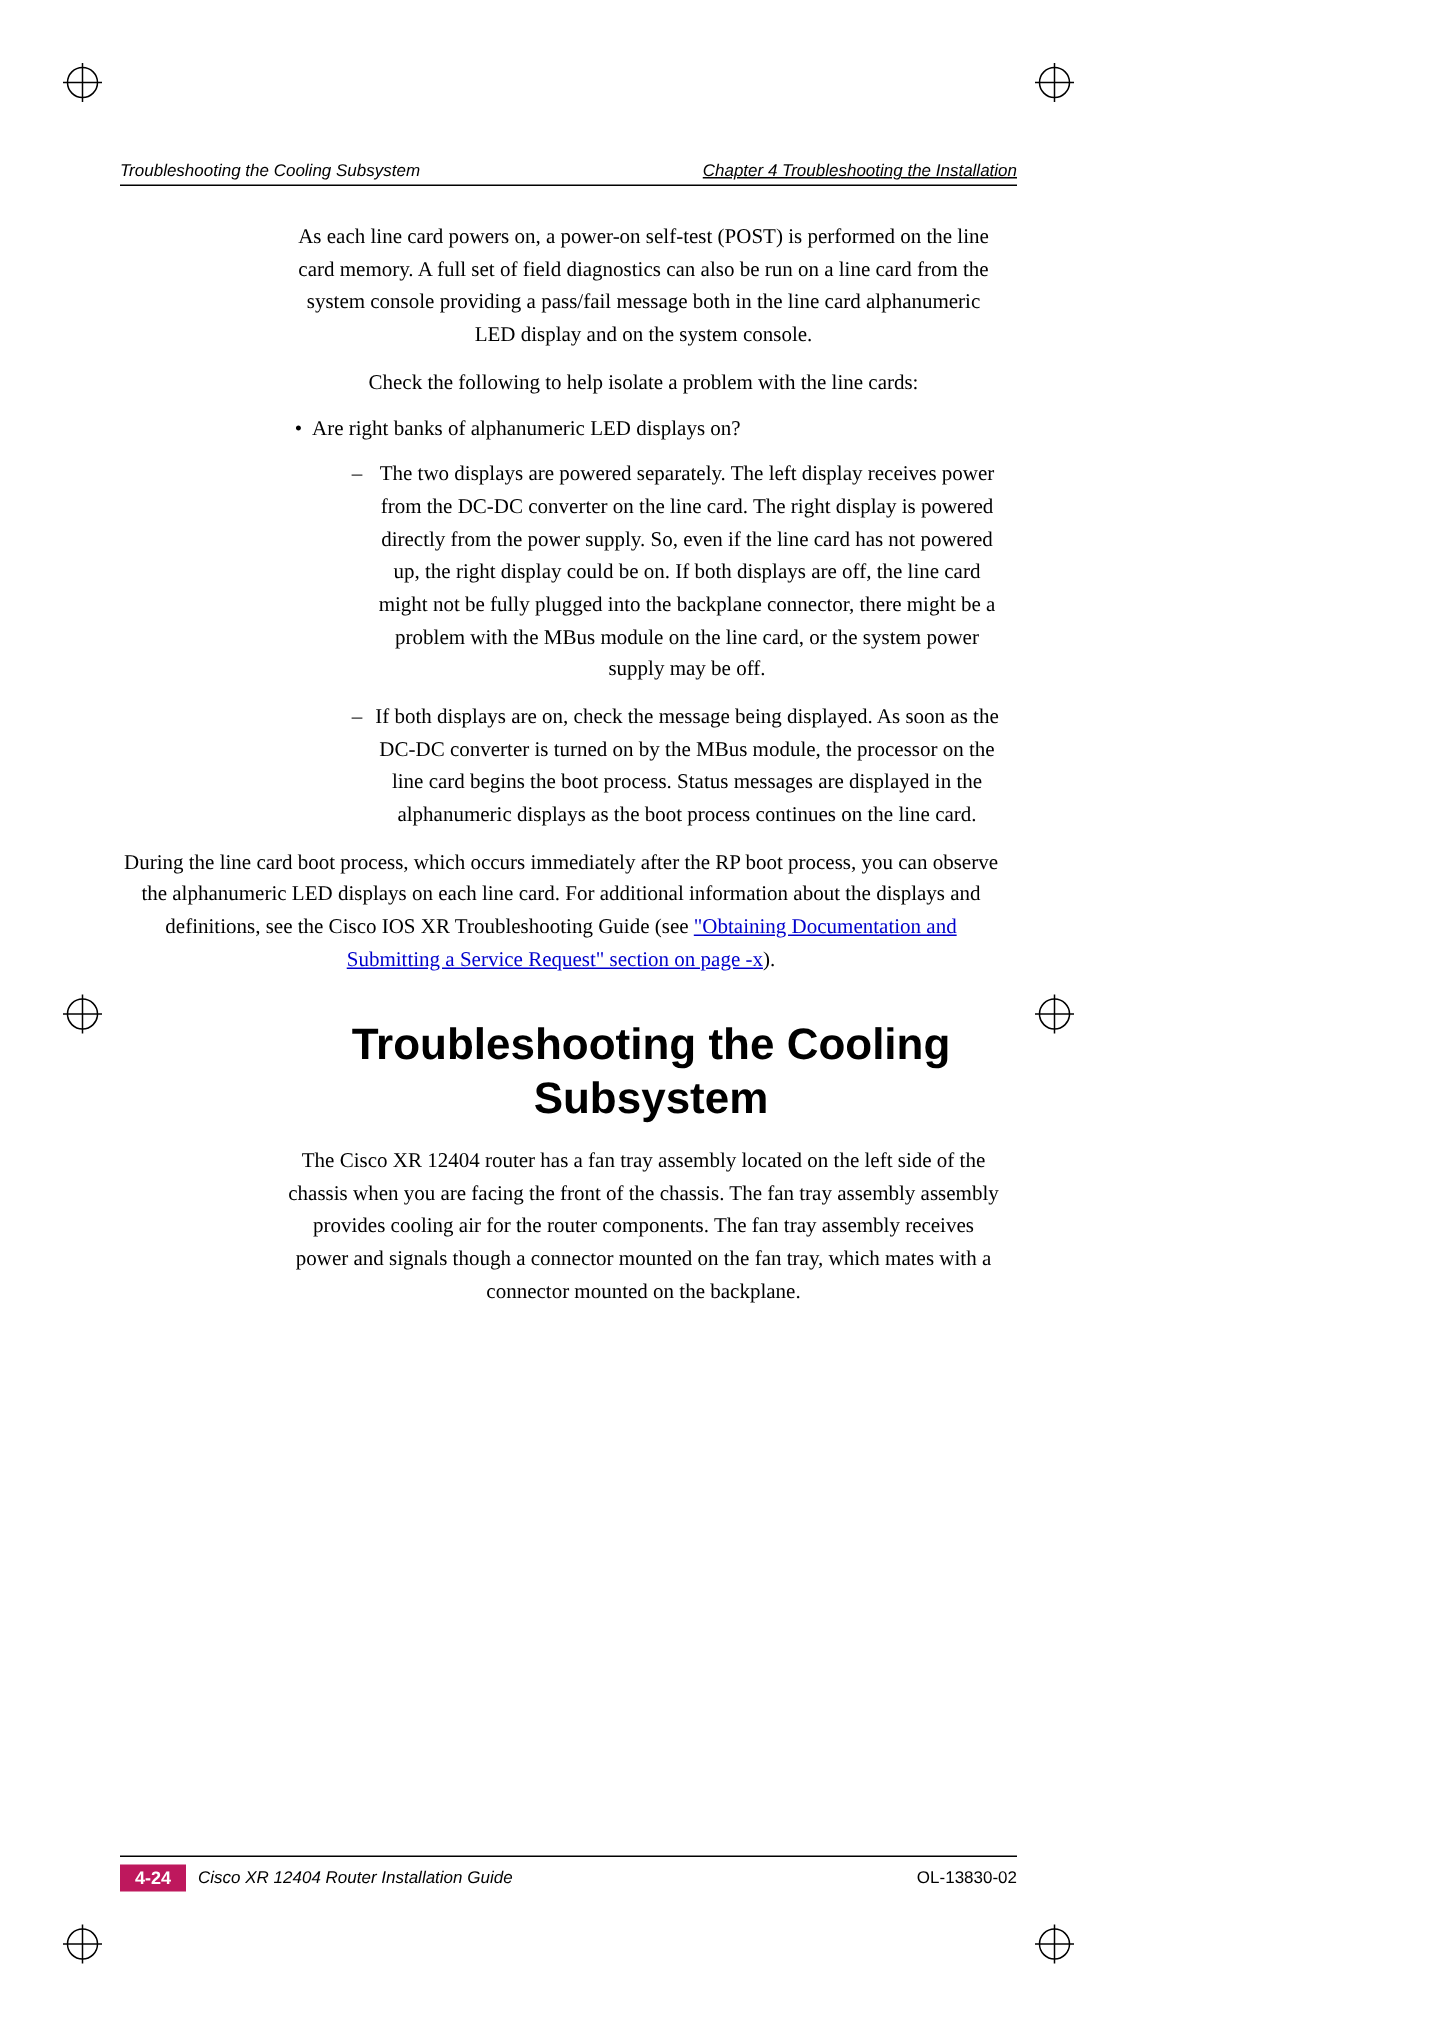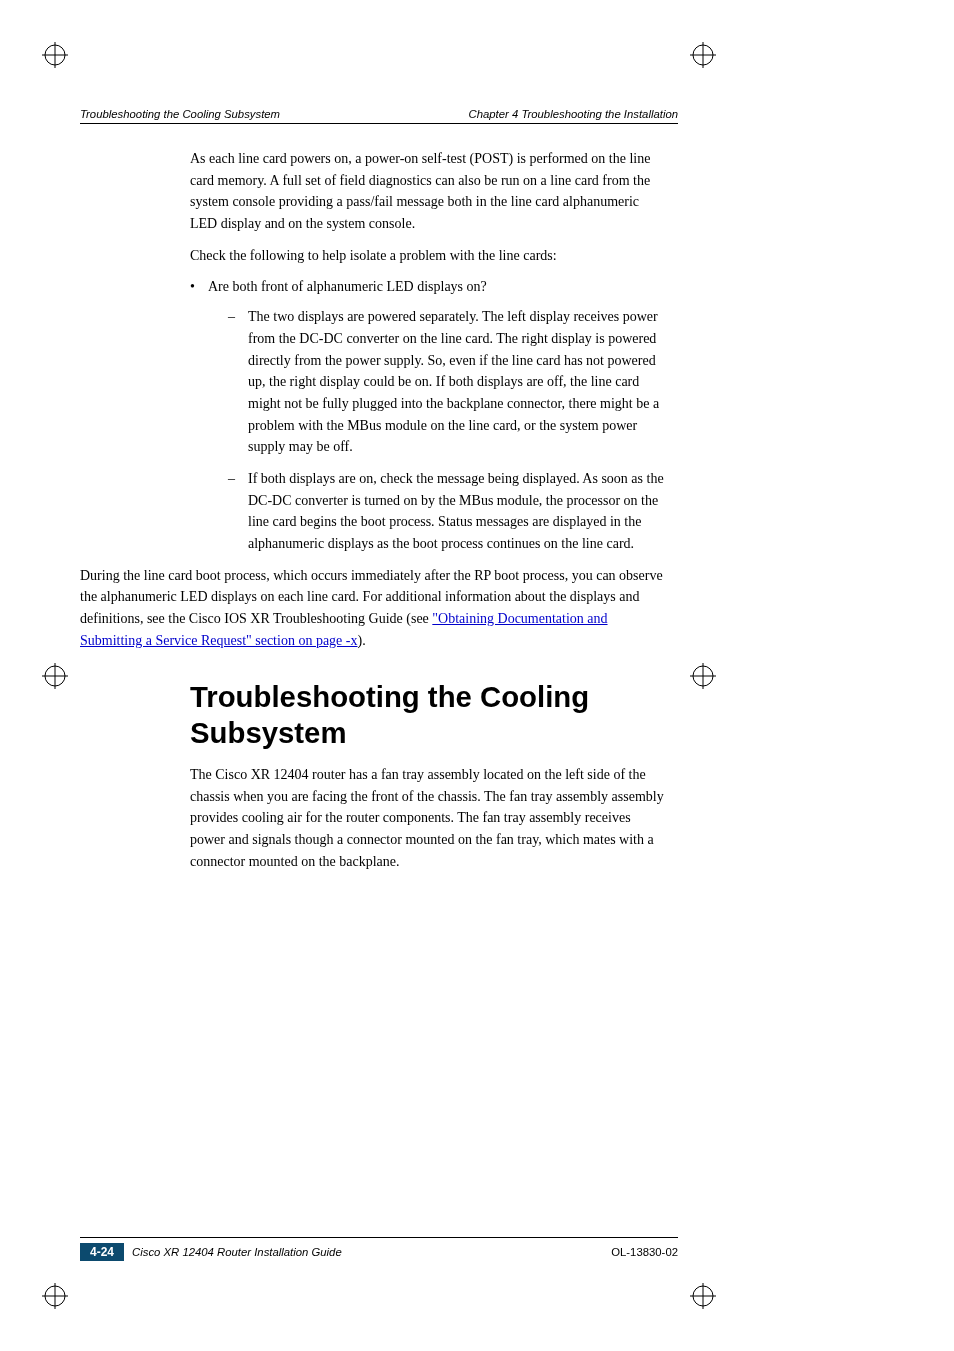--- a/index.html
+++ b/index.html
@@ -12,20 +12,21 @@
       min-height: 1351px;
       position: relative;
     }
 
     .page {
       width: 758px;
       min-height: 1351px;
       background: #fff;
       position: relative;
       padding: 0;
+      text-align: center;
     }
 
     
     .reg-mark {
       position: absolute;
       width: 30px;
       height: 30px;
     }
     .reg-mark svg {
       width: 30px;
@@ -95,35 +96,35 @@
   <div class="reg-mark reg-mr">
     <svg viewBox="0 0 30 30">
         <circle cx="15" cy="15" r="10" fill="none" stroke="#000" stroke-width="1"></circle>
         <line x1="15" y1="2" x2="15" y2="28" stroke="#000" stroke-width="1"></line>
         <line x1="2" y1="15" x2="28" y2="15" stroke="#000" stroke-width="1"></line>
       </svg>
   </div>
 
   <div style="position:absolute; top:108px; left:80px; right:80px; border-bottom:1px solid #000; padding-bottom:3px; display:flex; justify-content:space-between; align-items:flex-end;">
     <div style="font-size:8.5pt; font-style:italic; font-family:Arial,sans-serif;">Troubleshooting the Cooling Subsystem</div>
-    <div style="font-size:8.5pt; font-style:italic; font-family:Arial,sans-serif;">Chapter 4      Troubleshooting the Installation</div>
+    <div style="font-size:8.5pt; font-style:italic; font-family:Arial,sans-serif;text-decoration:underline;">Chapter 4      Troubleshooting the Installation</div>
   </div>
 
   <div style="position:absolute; top:128px; left:80px; right:80px; bottom:120px; overflow:hidden;">
 
     <div style="margin-top:20px;">
 
       <div style="margin-left:110px; margin-right:10px; font-size:10.5pt; line-height:1.55; margin-bottom:10px; font-family:Times New Roman,serif;">As each line card powers on, a power-on self-test (POST) is performed on the line card memory. A full set of field diagnostics can also be run on a line card from the system console providing a pass/fail message both in the line card alphanumeric LED display and on the system console.</div>
 
       <div style="margin-left:110px; margin-right:10px; font-size:10.5pt; line-height:1.55; margin-bottom:10px; font-family:Times New Roman,serif;">Check the following to help isolate a problem with the line cards:</div>
 
       <div style="margin-left:110px; margin-right:10px;">
         <div style="display:flex; margin-bottom:8px; font-size:10.5pt; font-family:Times New Roman,serif; line-height:1.55;">
           <div style="min-width:18px; font-size:10.5pt;">•</div>
-          <div>Are both front of alphanumeric LED displays on?</div>
+          <div>Are right banks of alphanumeric LED displays on?</div>
         </div>
 
         <div style="margin-left:38px;">
           <div style="display:flex; margin-bottom:10px; font-size:10.5pt; font-family:Times New Roman,serif; line-height:1.55;">
             <div style="min-width:20px; font-style:normal;">–</div>
             <div>The two displays are powered separately. The left display receives power from the DC-DC converter on the line card. The right display is powered directly from the power supply. So, even if the line card has not powered up, the right display could be on. If both displays are off, the line card might not be fully plugged into the backplane connector, there might be a problem with the MBus module on the line card, or the system power supply may be off.</div>
           </div>
           <div style="display:flex; margin-bottom:10px; font-size:10.5pt; font-family:Times New Roman,serif; line-height:1.55;">
             <div style="min-width:20px;">–</div>
             <div>If both displays are on, check the message being displayed. As soon as the DC-DC converter is turned on by the MBus module, the processor on the line card begins the boot process. Status messages are displayed in the alphanumeric displays as the boot process continues on the line card.</div>
@@ -141,19 +142,19 @@
       </div>
 
       <div style="margin-left:110px; margin-right:10px; font-size:10.5pt; line-height:1.55; margin-bottom:10px; font-family:Times New Roman,serif;">The Cisco XR 12404 router has a fan tray assembly located on the left side of the chassis when you are facing the front of the chassis. The fan tray assembly assembly provides cooling air for the router components. The fan tray assembly receives power and signals though a connector mounted on the fan tray, which mates with a connector mounted on the backplane.</div>
 
     </div>
 
   </div>
 
   <div style="position:absolute; bottom:90px; left:80px; right:80px; border-top:1.5px solid #000; padding-top:5px; display:flex; justify-content:space-between; align-items:center;">
     <div style="display:flex; align-items:center; gap:8px;">
-      <div style="background:#0c4a6e; color:#fff; padding:2px 10px; font-size:9pt; font-family:Arial,sans-serif; font-weight:bold;">4-24</div>
+      <div style="background:#be185d; color:#fff; padding:2px 10px; font-size:9pt; font-family:Arial,sans-serif; font-weight:bold;">4-24</div>
       <div style="font-size:8.5pt; font-style:italic; font-family:Arial,sans-serif;">Cisco XR 12404 Router Installation Guide</div>
     </div>
     <div style="font-size:8.5pt; font-family:Arial,sans-serif;">OL-13830-02</div>
   </div>
 
 </div>
 
 </body></html>

